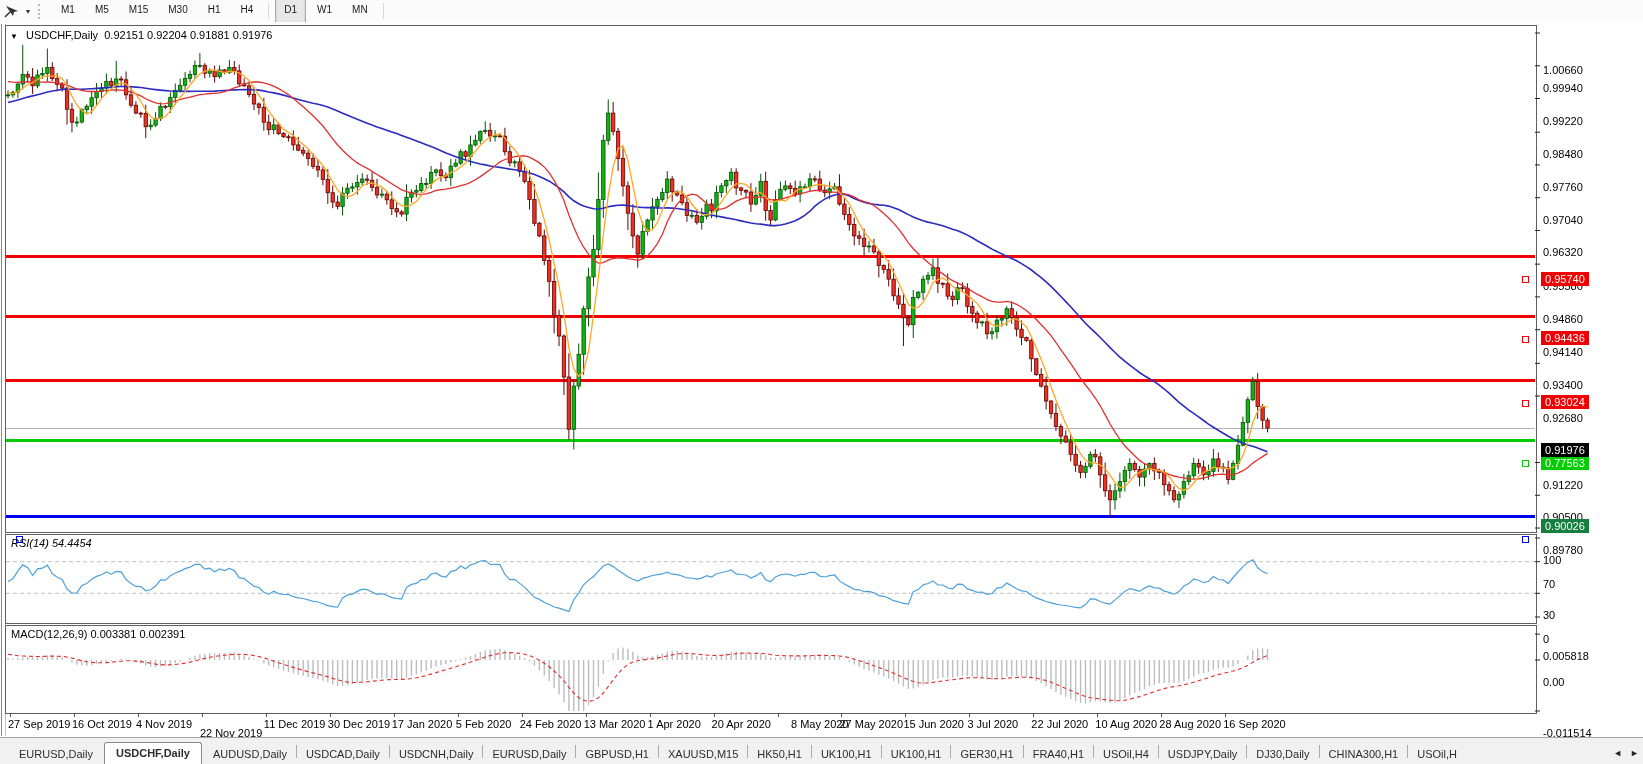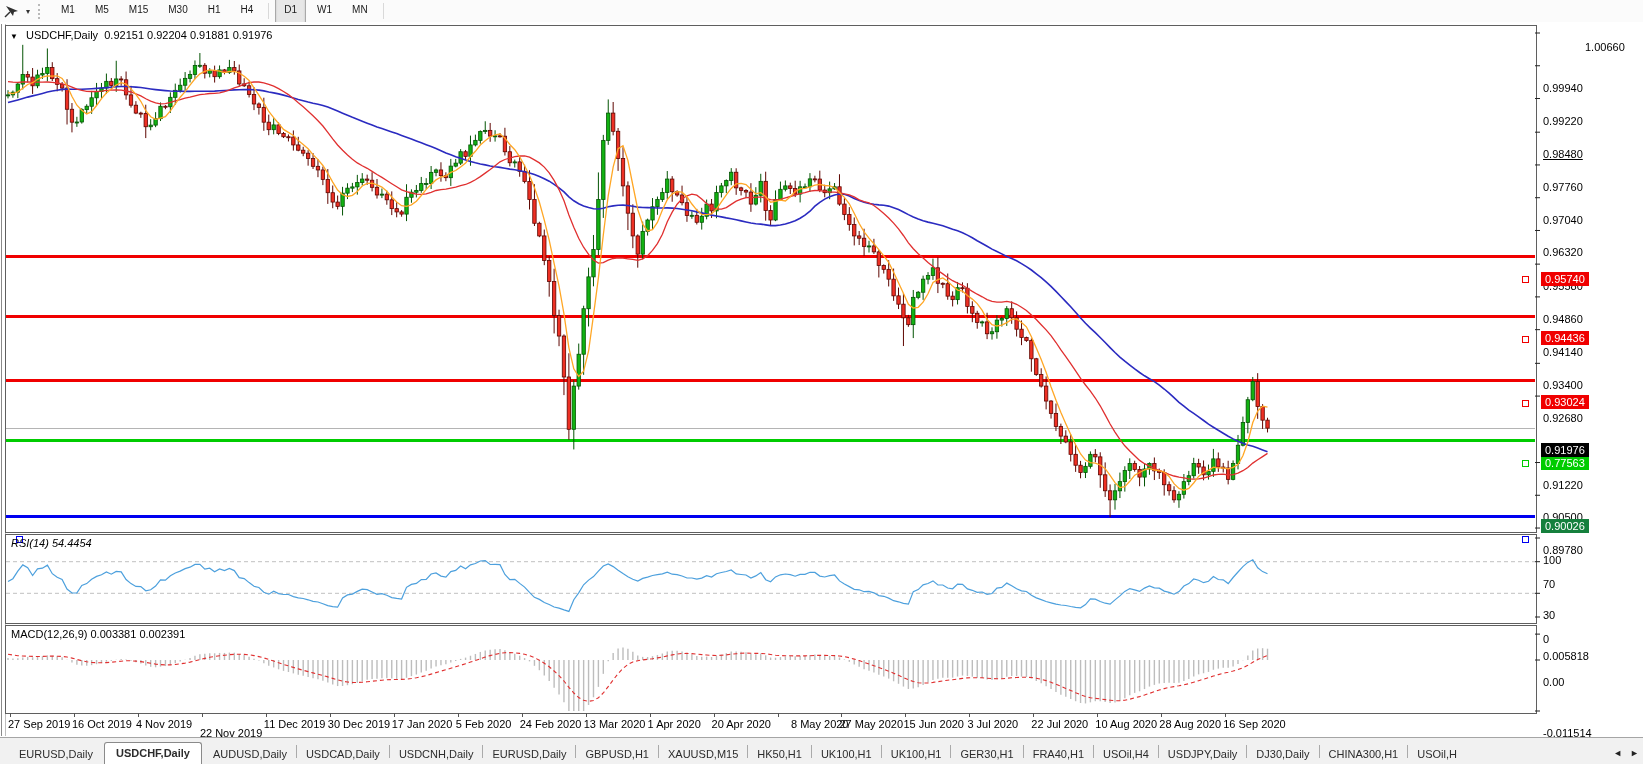--- a/index.html
+++ b/index.html
@@ -896,24 +896,24 @@
     <div class="pane-label" style="left:11px;top:515px;font-style:italic;">RSI(14) 54.4454</div>
     <div class="pane-label" style="left:11px;top:606px;">MACD(12,26,9) 0.003381 0.002391</div>
 
     <div id="labels">
         <div class="handle-sq" style="left:1522px;top:254.3599999999996px;border:1px solid #f00000"></div>
         <div class="handle-sq" style="left:1522px;top:313.69199999999984px;border:1px solid #f00000"></div>
         <div class="handle-sq" style="left:1522px;top:377.93799999999993px;border:1px solid #f00000"></div>
         <div class="handle-sq" style="left:1522px;top:438.31649999999996px;border:1px solid #00cc00"></div>
         <div class="handle-sq" style="left:1522px;top:514.347px;border:1px solid #0000f0"></div>
         <div class="handle-sq" style="left:16px;top:514.347px;border:1px solid #0000f0"></div>
-        <div class="axis-label" style="left:1543px;top:19px;margin-left:42px;">1.00660</div>
+        <div class="axis-label" style="left:1543px;top:42px;">1.00660</div>
         <div class="axis-label" style="left:1543px;top:59.75999999999993px;">0.99940</div>
         <div class="axis-label" style="left:1543px;top:92.51999999999985px;">0.99220</div>
-        <div class="axis-label" style="left:1543px;top:126.18999999999969px;text-decoration:underline;">0.98480</div>
+        <div class="axis-label" style="left:1543px;top:126.18999999999969px;">0.98480</div>
         <div class="axis-label" style="left:1543px;top:158.94999999999962px;">0.97760</div>
         <div class="axis-label" style="left:1543px;top:191.70999999999955px;">0.97040</div>
         <div class="axis-label" style="left:1543px;top:224.46999999999997px;">0.96320</div>
         <div class="axis-label" style="left:1543px;top:258.13999999999976px;">0.95580</div>
         <div class="axis-label" style="left:1543px;top:290.89999999999975px;">0.94860</div>
         <div class="axis-label" style="left:1543px;top:323.6599999999997px;">0.94140</div>
         <div class="axis-label" style="left:1543px;top:357.3299999999995px;">0.93400</div>
         <div class="axis-label" style="left:1543px;top:390.0899999999999px;">0.92680</div>
         <div class="axis-label" style="left:1543px;top:456.5199999999997px;">0.91220</div>
         <div class="axis-label" style="left:1543px;top:489.2799999999996px;">0.90500</div>

